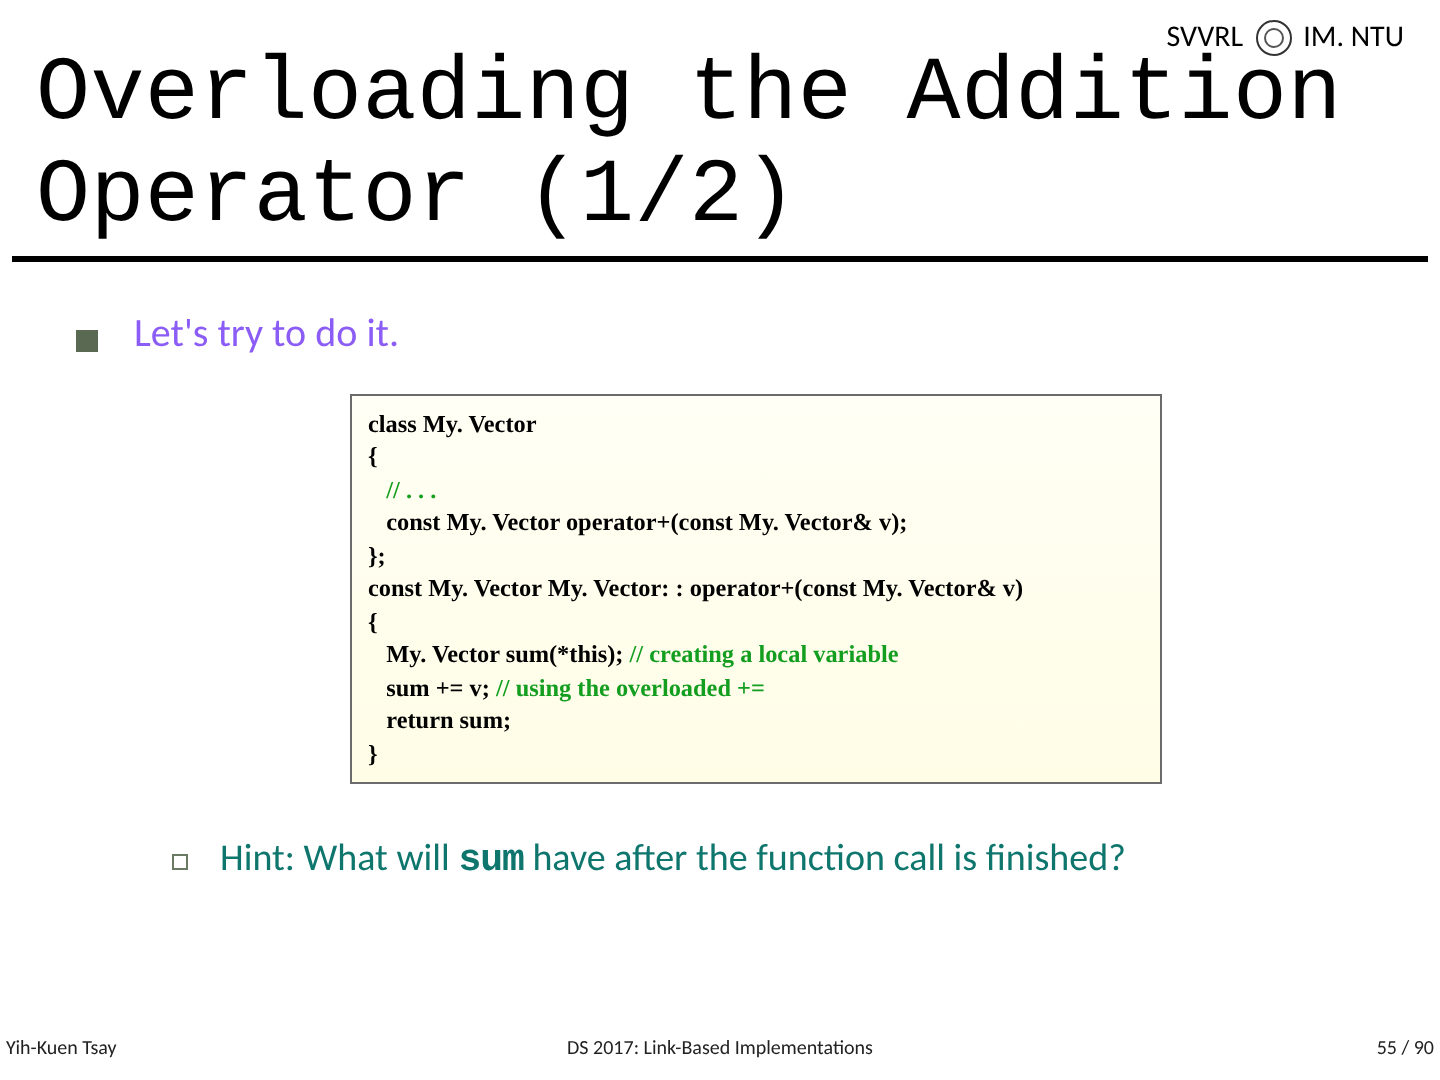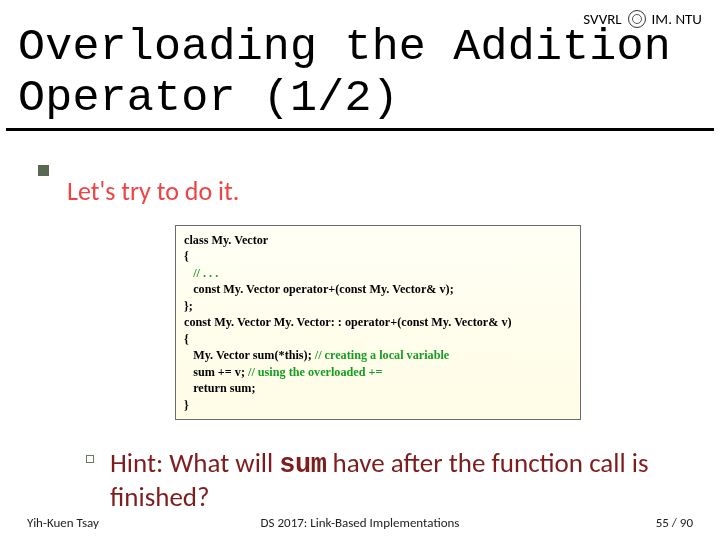--- a/index.html
+++ b/index.html
@@ -63,23 +63,22 @@
     margin-left: 8px;
   }
   .bullet-square {
     width: 11px;
     height: 11px;
     background: #5a6a52;
     margin-top: 10px;
     flex-shrink: 0;
   }
   .bullet-text {
-    font-size: 26px;
-    color: #ef4444;
-    margin-top: 20px;
+    font-size: 20px;
+    color: #8b5cf6;
   }
   .codebox {
     margin: 10px 0 26px 145px;
     width: 406px;
     border: 1px solid #6b6b6b;
     background: linear-gradient(#fffff5, #fffde6);
     padding: 6px 8px 6px 8px;
     font-family: Liberation Serif, serif;
     font-size: 12.2px;
     font-weight: bold;
@@ -96,35 +95,35 @@
     margin-top: 6px;
   }
   .sub-square {
     width: 8px;
     height: 8px;
     border: 1.5px solid #6b7a62;
     margin-top: 9px;
     flex-shrink: 0;
   }
   .sub-text {
-    font-size: 27px;
-    color: #7f1d1d;
+    font-size: 19px;
+    color: #0f766e;
   }
   .mono-inline {
     font-family: "Courier New", monospace;
     font-weight: bold;
     letter-spacing: -0.5px;
   }
   .footer {
     position: absolute;
     bottom: 10px;
     left: 0;
     width: 100%;
-    padding: 0 27px;
-    font-size: 13px;
+    padding: 0 3px;
+    font-size: 10px;
     color: #222;
     display: flex;
     justify-content: space-between;
     align-items: center;
   }
   .footer-center {
     position: absolute;
     left: 50%;
     transform: translateX(-50%);
   }

